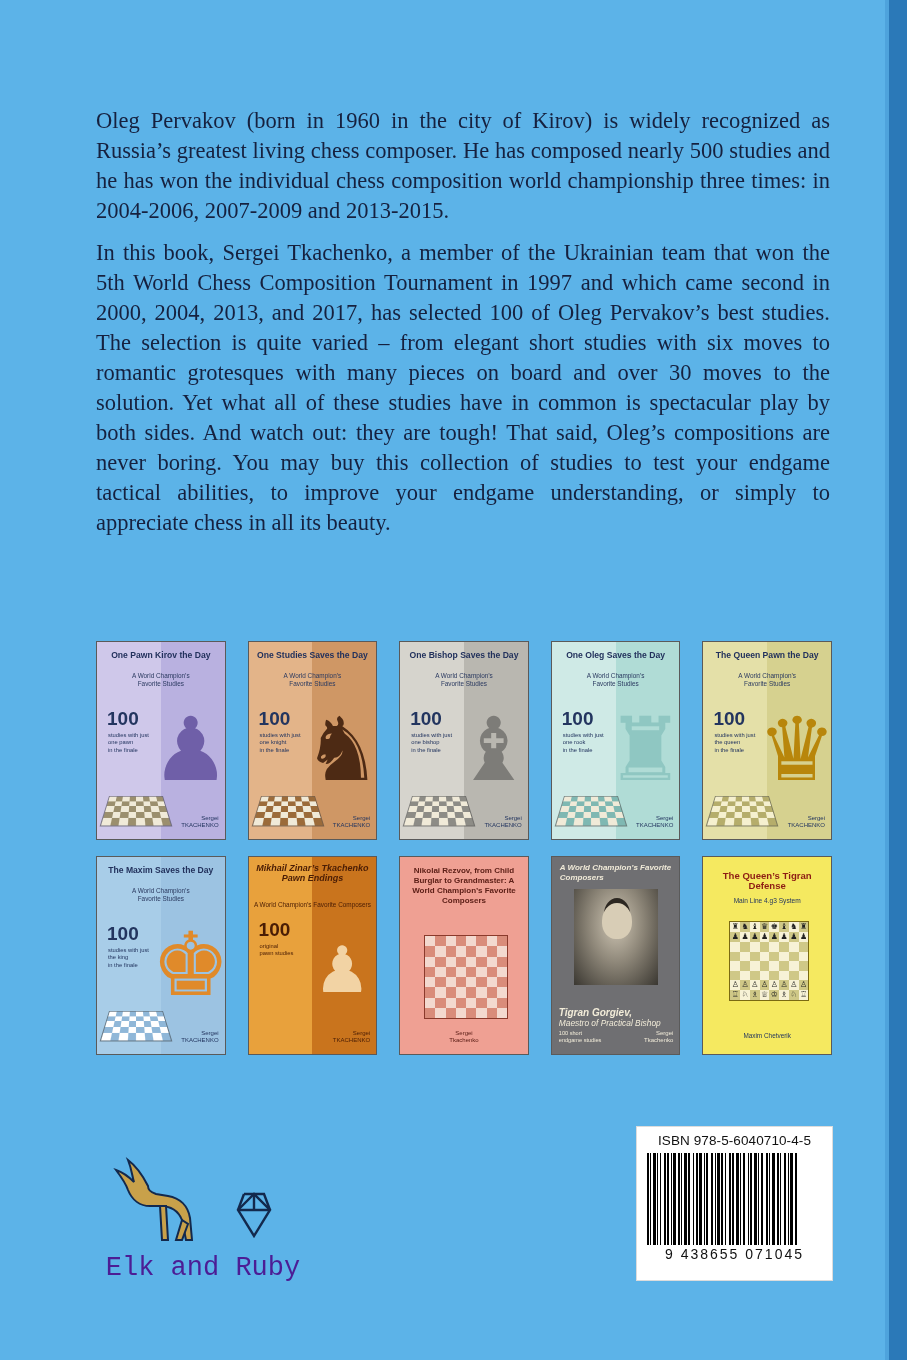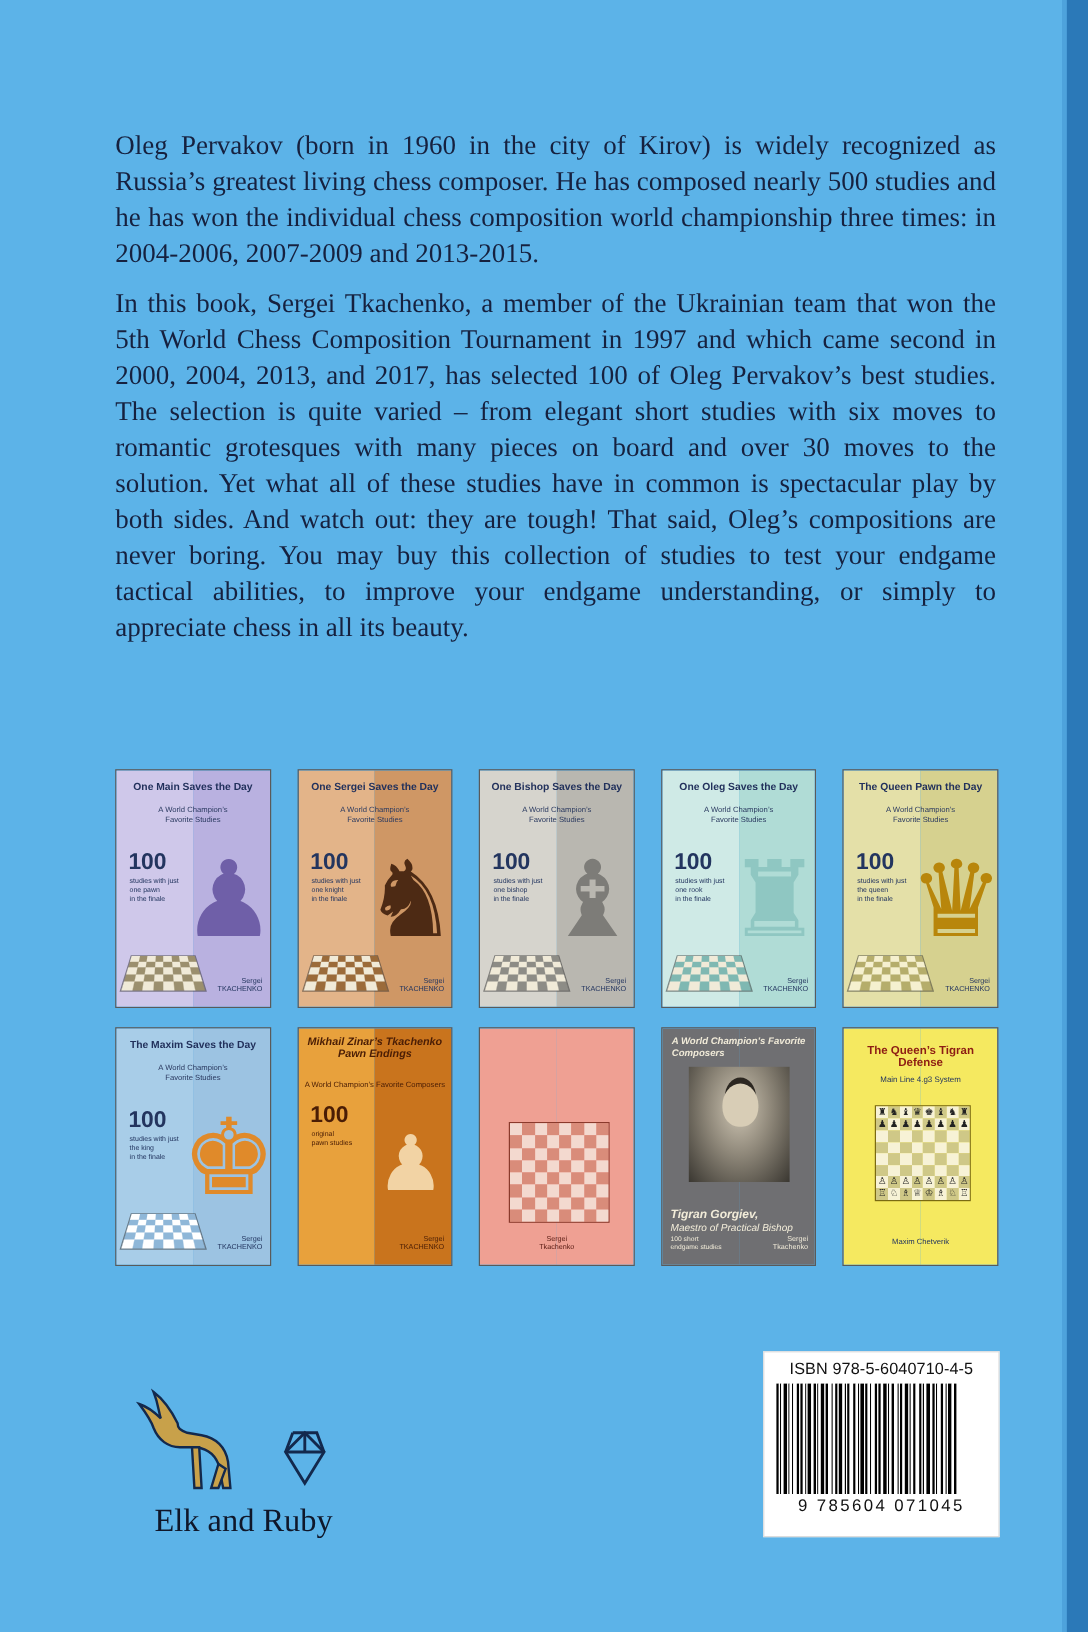--- a/index.html
+++ b/index.html
@@ -237,23 +237,23 @@
     top: 1148px;
     width: 230px;
     height: 135px;
     color: #0f2a52;
   }
   .logo-name {
     position: absolute;
     left: 0; bottom: 0;
     width: 230px;
     text-align: center;
-    font-family: Liberation Serif, serif;
+    font-family: Liberation Mono, monospace;
     font-size: 27px;
-    color: #0f172a;
+    color: #4c1d95;
   }
 
   
   .isbn-box {
     position: absolute;
     left: 636px;
     top: 1126px;
     width: 197px;
     height: 155px;
     background: #ffffff;
@@ -301,21 +301,21 @@
     <p>In this book, Sergei Tkachenko, a member of the Ukrainian team that won the 5th World Chess Composition Tournament in 1997 and which came second in 2000, 2004, 2013, and 2017, has selected 100 of Oleg Pervakov’s best studies. The selection is quite varied – from elegant short studies with six moves to romantic grotesques with many pieces on board and over 30 moves to the solution. Yet what all of these studies have in common is spectacular play by both sides. And watch out: they are tough! That said, Oleg’s compositions are never boring. You may buy this collection of studies to test your endgame tactical abilities, to improve your endgame understanding, or simply to appreciate chess in all its beauty.</p>
   </div>
 
   <div class="books">
 
     <div class="book-row row1">
 
       <div class="book b1">
         <div class="half-l"></div>
         <div class="half-r"></div>
-        <div class="bk-title">One Main Saves the Day</div>
+        <div class="bk-title">One Pawn Kirov the Day</div>
         <div class="bk-sub" style="white-space:pre-line">A World Champion’s
 Favorite Studies</div>
         <div class="bk-num">100</div>
         <div class="bk-desc" style="white-space:pre-line">studies with just
 one pawn
 in the finale</div>
         <div class="bk-piece">
           <div class="glyph" style="color:#6f5fa8">♟</div>
         </div>
         <div class="bk-board">
@@ -362,21 +362,21 @@
               <div style="background:#9b8f6e"></div>
           </div>
         </div>
         <div class="bk-author" style="white-space:pre-line">Sergei
 TKACHENKO</div>
       </div>
 
       <div class="book b2">
         <div class="half-l"></div>
         <div class="half-r"></div>
-        <div class="bk-title">One Sergei Saves the Day</div>
+        <div class="bk-title">One Studies Saves the Day</div>
         <div class="bk-sub" style="white-space:pre-line">A World Champion’s
 Favorite Studies</div>
         <div class="bk-num">100</div>
         <div class="bk-desc" style="white-space:pre-line">studies with just
 one knight
 in the finale</div>
         <div class="bk-piece">
           <div class="glyph" style="color:#4d2a14">♞</div>
         </div>
         <div class="bk-board">
@@ -685,20 +685,21 @@
         <div class="bk-piece" style="top:34px">
           <div class="glyph" style="color:#f2d3a4; font-size:64px">♟</div>
         </div>
         <div class="bk-author" style="white-space:pre-line">Sergei
 TKACHENKO</div>
       </div>
 
       <div class="book b8">
         <div class="half-l"></div>
         <div class="half-r"></div>
+        <div class="bk-title">Nikolai Rezvov, from Child Burglar to Grandmaster: A World Champion’s Favorite Composers</div>
         <div class="board8">
           <div style="background:#f3d9cf"></div>
             <div style="background:#d98c7a"></div>
             <div style="background:#f3d9cf"></div>
             <div style="background:#d98c7a"></div>
             <div style="background:#f3d9cf"></div>
             <div style="background:#d98c7a"></div>
             <div style="background:#f3d9cf"></div>
             <div style="background:#d98c7a"></div>
           <div style="background:#d98c7a"></div>
@@ -951,15 +952,15 @@
         <i style="width:1px"></i>
         <i style="width:3px;background:#fff"></i>
       <i style="width:2px"></i>
         <i style="width:2px;background:#fff"></i>
         <i style="width:1px"></i>
         <i style="width:1px;background:#fff"></i>
       <i style="width:3px"></i>
         <i style="width:2px;background:#fff"></i>
         <i style="width:2px"></i>
     </div>
-    <div class="isbn-digits">9  785604  071045</div>
+    <div class="isbn-digits">9  438655  071045</div>
   </div>
 </div>
 
 </body></html>

